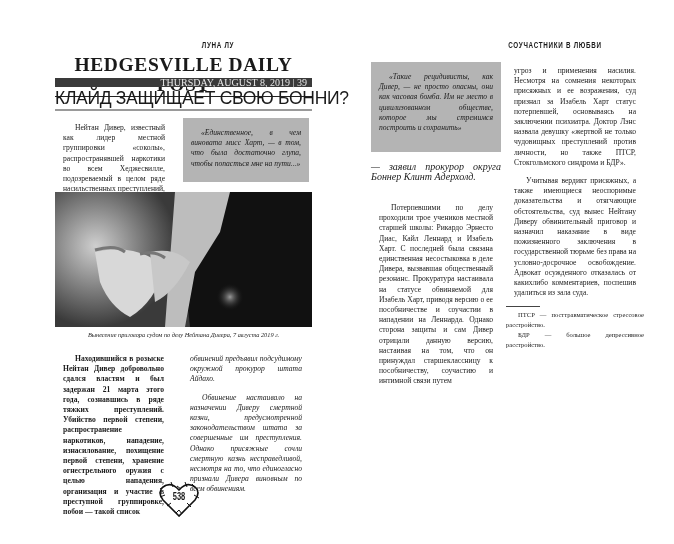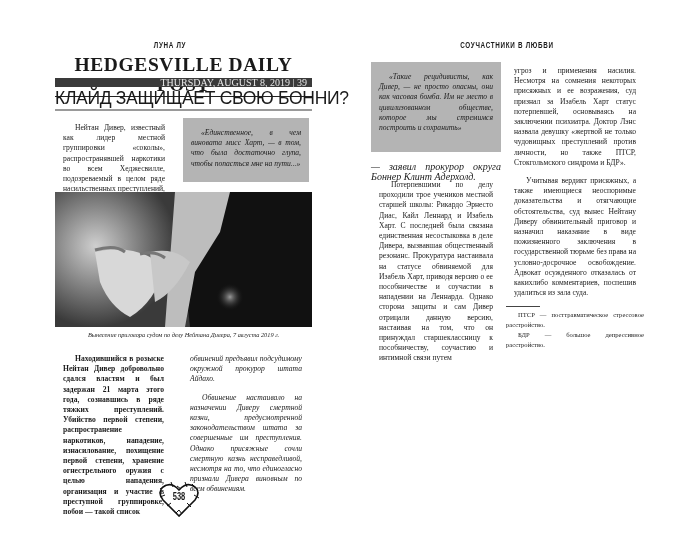--- a/index.html
+++ b/index.html
@@ -1,18 +1,18 @@
 <!DOCTYPE html>
 <html><head>
 <meta charset="utf-8">
 <style>
   html, body { margin:0; padding:0; }
   body { width:674px; height:544px; background:#ffffff; position:relative; overflow:hidden;
          font-family:"Liberation Serif", serif; color:#1a1a1a; }
-  .page { position:absolute; top:0; height:504px; }
+  .page { position:absolute; top:0; height:504px;margin-left:48px; }
   .left { left:0; width:337px; }
   .right { left:327px; width:337px; }
   .running { position:absolute; top:40px; font-family:"Liberation Sans", sans-serif; font-size:9px;
              letter-spacing:1px; font-weight:bold; transform:scaleX(0.7); transform-origin:center; }
   .left .running { left:140px; width:60px; text-align:center; }
   .right .running { left:100px; width:160px; text-align:center; }
   .masthead { position:absolute; left:55px; top:55px; width:257px; text-align:center;
               font-family:"Liberation Serif", serif; font-weight:bold; font-size:19.5px;
               letter-spacing:0.6px; line-height:20px; border-bottom:1.5px solid #222; padding-bottom:1px; }
   .datebar { position:absolute; left:55px; top:78px; width:257px; height:9px; background:#3a3a3a;
@@ -106,21 +106,21 @@
 
 <div class="page right">
   <div class="running">СОУЧАСТНИКИ В ЛЮБВИ</div>
 </div>
 
 <div class="quote" style="left:371px; top:62px; width:130px; height:90px;padding-left:8px;">
   <p>«Такие рецидивисты, как Дивер, — не просто опасны, они как часовая бомба. Им не место в цивилизованном обществе, которое мы стремимся построить и сохранить»</p>
 </div>
 <div class="attr">— заявил прокурор округа Боннер Клинт Адерхолд.</div>
 
-<div class="txt" style="left:371px; top:172px; width:130px;">
+<div class="txt" style="left:371px; top:195px; width:130px;">
   <p>Потерпевшими по делу проходили трое учеников местной старшей школы: Рикардо Эрнесто Диас, Кайл Леннард и Изабель Харт. С последней была связана единственная несостыковка в деле Дивера, вызвавшая общественный резонанс. Прокуратура настаивала на статусе обвиняемой для Изабель Харт, приводя версию о ее пособничестве и соучастии в нападении на Леннарда. Однако сторона защиты и сам Дивер отрицали данную версию, настаивая на том, что он принуждал старшеклассницу к пособничеству, соучастию и интимной связи путем</p>
 </div>
 <div class="txt" style="left:506px; top:58px; width:138px;">
   <p style="text-indent:0">угроз и применения насилия. Несмотря на сомнения некоторых присяжных и ее возражения, суд признал за Изабель Харт статус потерпевшей, основываясь на заключении психиатра. Доктор Лэнс назвала девушку «жертвой не только чудовищных преступлений против личности, но также ПТСР, Стокгольмского синдрома и БДР».</p>
   <p>Учитывая вердикт присяжных, а также имеющиеся неоспоримые доказательства и отягчающие обстоятельства, суд вынес Нейтану Диверу обвинительный приговор и назначил наказание в виде пожизненного заключения в государственной тюрьме без права на условно-досрочное освобождение. Адвокат осужденного отказалась от какихлибо комментариев, поспешив удалиться из зала суда.</p>
 </div>
 
 <div class="fnrule"></div>
 <div class="footnotes">
   <p>ПТСР — посттравматическое стрессовое расстройство.</p>

